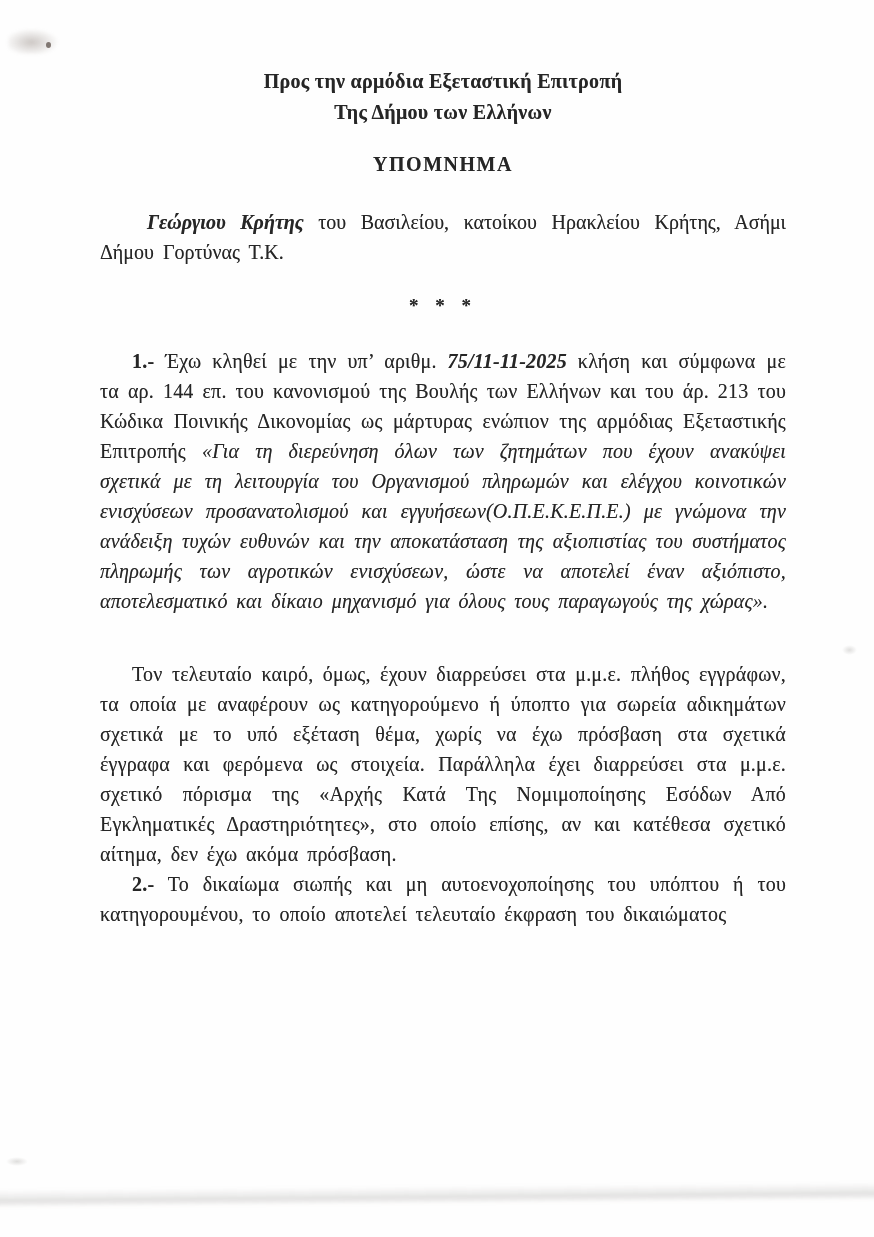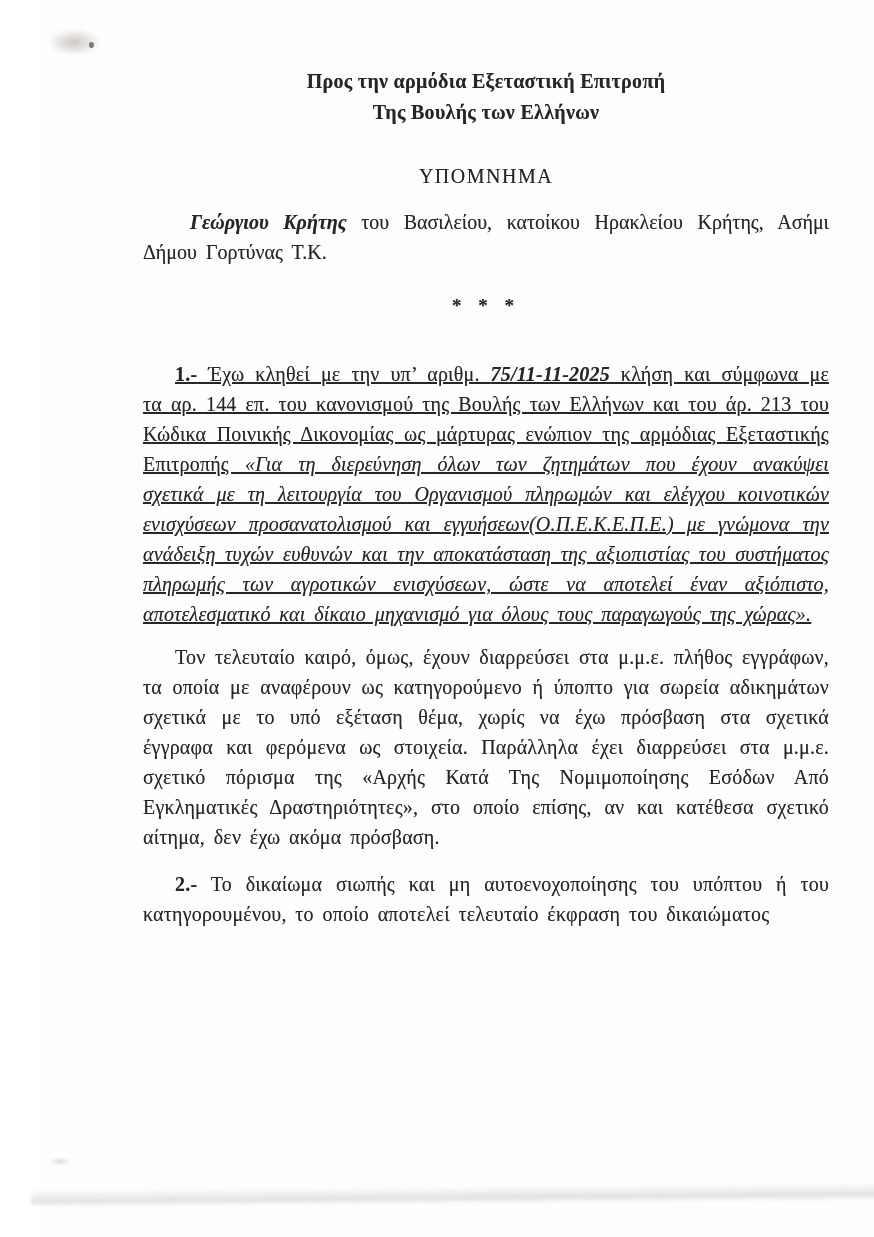--- a/index.html
+++ b/index.html
@@ -12,45 +12,44 @@
     position: relative;
     overflow: hidden;
     background: #ffffff;
     font-family: "Liberation Serif", "DejaVu Serif", serif;
     color: #262626;
   }
   .sheet {
     position: absolute;
     inset: 0;
     background: #fefefe;
-    margin-left: 43px;
   }
   .doc {
     position: absolute;
     left: 100px;
     top: 0;
     width: 686px;
     text-shadow: 0 0 0.6px rgba(70, 70, 70, 0.55);
   }
   .recipient {
     position: absolute;
     top: 66px;
     width: 100%;
     text-align: center;
     font-weight: bold;
     font-size: 20px;
     line-height: 31px;
     letter-spacing: 0.3px;
   }
   .title {
     position: absolute;
-    top: 165px;
+    top: 153px;
     width: 100%;
     text-align: center;
-    font-weight: normal;
+    font-weight: bold;
     font-size: 20px;
     letter-spacing: 1.5px;
   }
   .intro {
     position: absolute;
     top: 207px;
     margin: 0;
     width: 100%;
     font-size: 20px;
     line-height: 30px;
@@ -71,22 +70,22 @@
     position: absolute;
     margin: 0;
     width: 100%;
     font-size: 20px;
     line-height: 30px;
     text-align: justify;
     text-indent: 32px;
     word-spacing: 3.5px;
     letter-spacing: 0.2px;
   }
-  .p1 { top: 359px; text-decoration: underline; }
-  .p2 { top: 642px; }
+  .p1 { top: 346px; }
+  .p2 { top: 659px; }
   .p3 { top: 869px; }
   .b  { font-weight: bold; }
   .i  { font-style: italic; }
   .bi { font-weight: bold; font-style: italic; }
 
   
   .artifact { pointer-events: none; }
   .smudge {
     position: absolute;
     left: 8px;
@@ -141,21 +140,21 @@
   <div class="artifact smudge"></div>
   <div class="artifact smudge-dot"></div>
   <div class="artifact speck-right"></div>
   <div class="artifact speck-bottom-left"></div>
   <div class="artifact band"></div>
 
   <div class="doc">
 
     <div class="recipient">
       <div>Προς την αρμόδια Εξεταστική Επιτροπή</div>
-      <div>Της Βουλής των Ελλήνων</div>
+      <div>Της Δήμου των Ελλήνων</div>
     </div>
 
     <div class="title">ΥΠΟΜΝΗΜΑ</div>
 
     <p class="intro"><span class="bi">Γεώργιου Κρήτης</span><span> του Βασιλείου, κατοίκου Ηρακλείου Κρήτης, Ασήμι Δήμου Γορτύνας Τ.Κ.</span></p>
 
     <div class="stars">* * *</div>
 
     <p class="para p1"><span class="b">1.-</span><span> Έχω κληθεί με την υπ’ αριθμ. </span><span class="bi">75/11-11-2025</span><span> κλήση και σύμφωνα με τα αρ. 144 επ. του κανονισμού της Βουλής των Ελλήνων και του άρ. 213 του Κώδικα Ποινικής Δικονομίας ως μάρτυρας ενώπιον της αρμόδιας Εξεταστικής Επιτροπής </span><span class="i">«Για τη διερεύνηση όλων των ζητημάτων που έχουν ανακύψει σχετικά με τη λειτουργία του Οργανισμού πληρωμών και ελέγχου κοινοτικών ενισχύσεων προσανατολισμού και εγγυήσεων(Ο.Π.Ε.Κ.Ε.Π.Ε.) με γνώμονα την ανάδειξη τυχών ευθυνών και την αποκατάσταση της αξιοπιστίας του συστήματος πληρωμής των αγροτικών ενισχύσεων, ώστε να αποτελεί έναν αξιόπιστο, αποτελεσματικό και δίκαιο μηχανισμό για όλους τους παραγωγούς της χώρας».</span></p>
 

